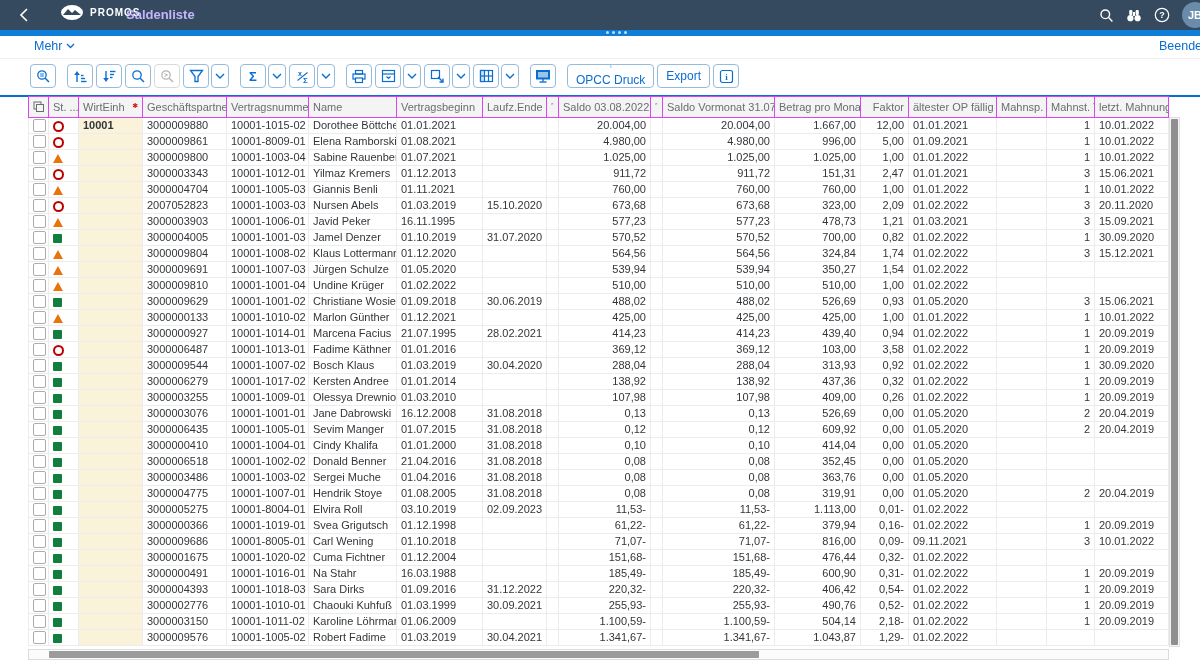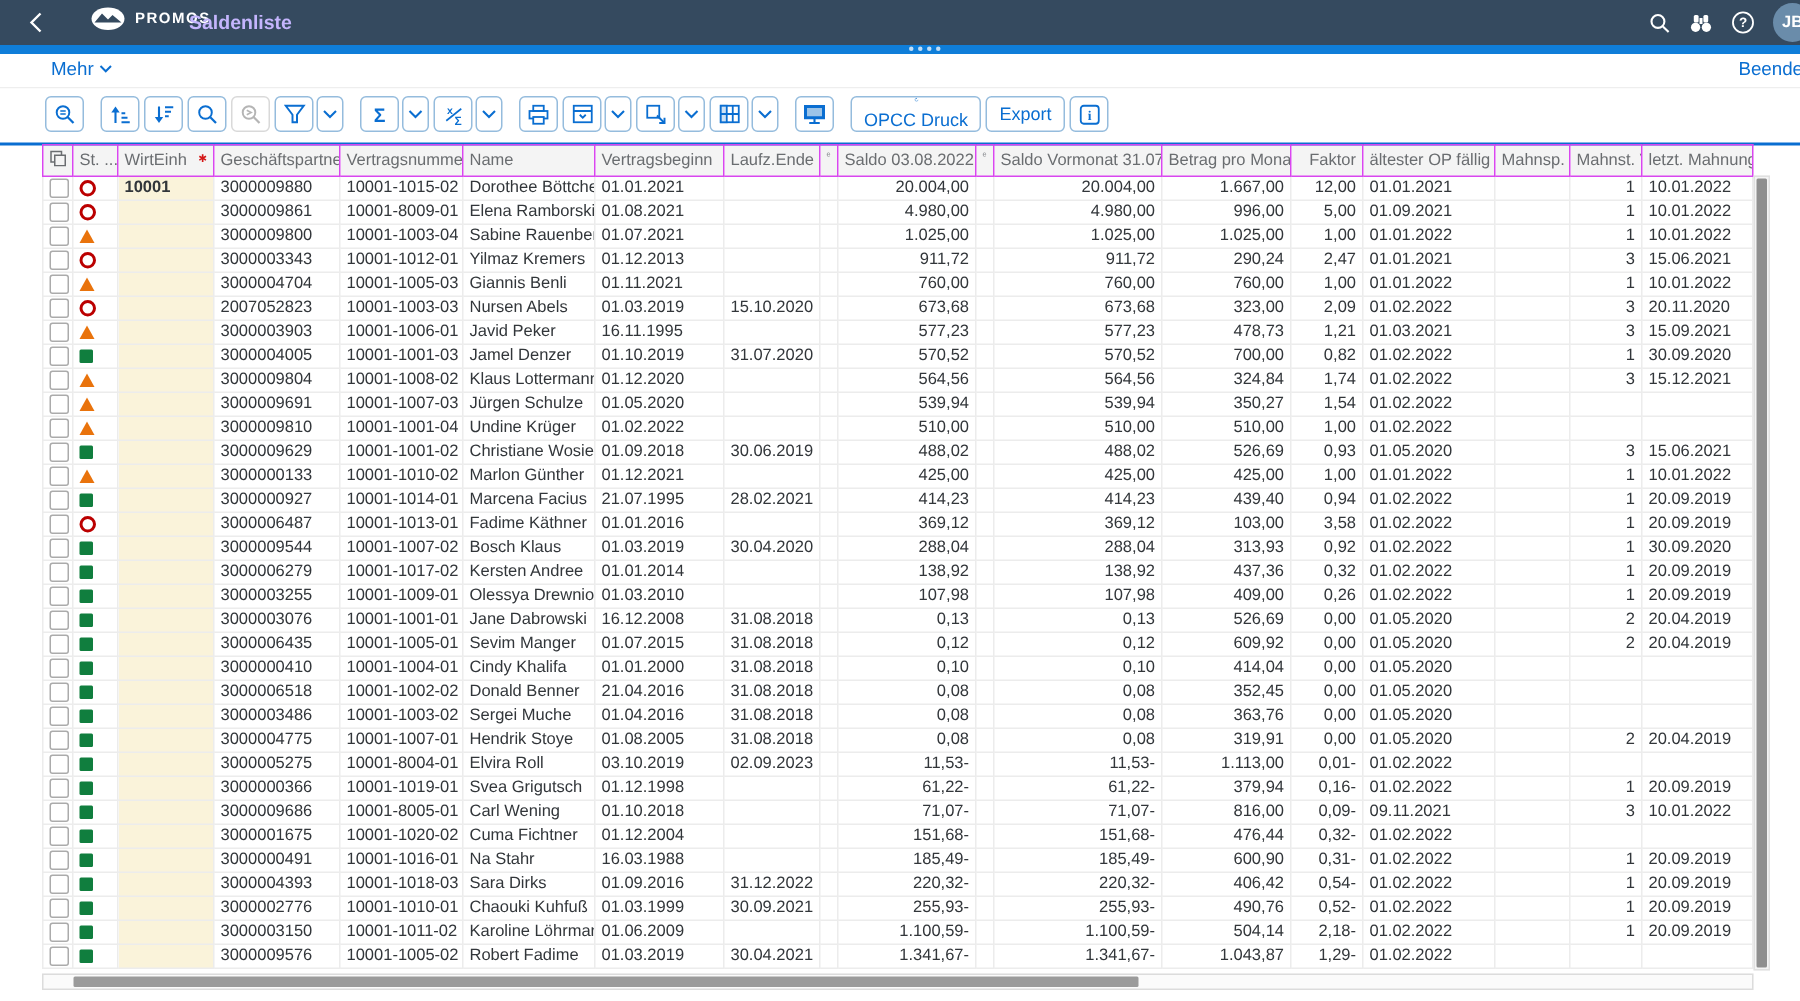--- a/index.html
+++ b/index.html
@@ -420,21 +420,21 @@
           <td class="c-wirteinh"></td>
           <td class="c-geschaeftspartner">3000003343</td>
           <td class="c-vertragsnummer">10001-1012-01</td>
           <td class="c-name">Yilmaz Kremers</td>
           <td class="c-vertragsbeginn">01.12.2013</td>
           <td class="c-laufz_ende"></td>
           <td class="c-m1"></td>
           <td class="c-saldo al-r">911,72</td>
           <td class="c-m2"></td>
           <td class="c-saldo_vormonat al-r">911,72</td>
-          <td class="c-betrag_pro_monat al-r">290,24</td>
+          <td class="c-betrag_pro_monat al-r">151,31</td>
           <td class="c-faktor al-r">2,47</td>
           <td class="c-aeltester_op_faellig">01.01.2021</td>
           <td class="c-mahnsp_vt al-r"></td>
           <td class="c-mahnst_vt al-r">3</td>
           <td class="c-letzt_mahnung">15.06.2021</td>
         </tr>
         <tr>
           <td class="c-sel">
             <div class="cb"></div>
           </td>

